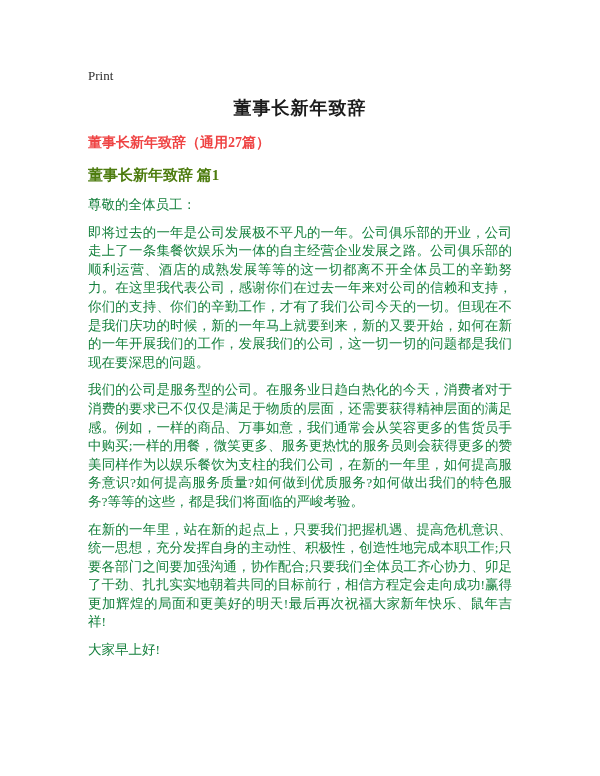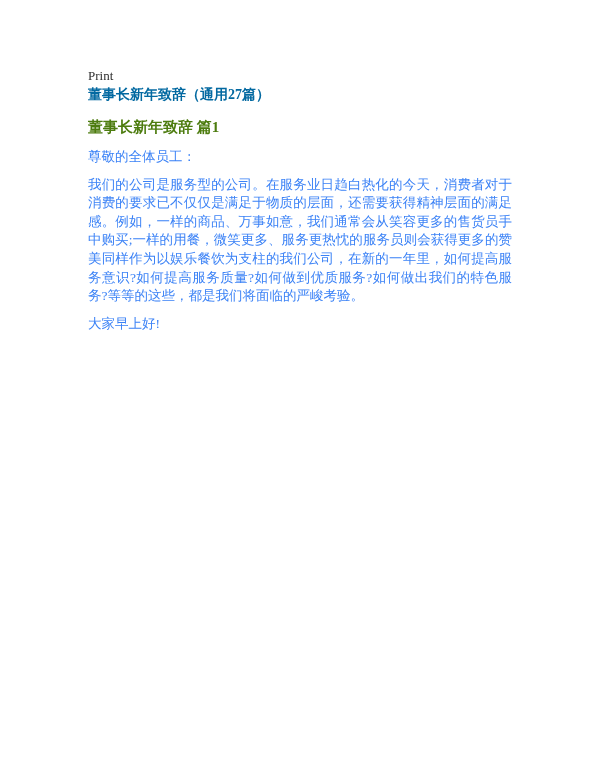--- a/index.html
+++ b/index.html
@@ -32,55 +32,58 @@
     font-size: 18px;
     font-weight: bold;
     text-align: center;
     color: #1c1c1c;
     margin: 10px 0 14px 0;
     letter-spacing: 1px;
   }
   .doc-subtitle {
     font-size: 14px;
     font-weight: bold;
-    color: #0369a1;
+    color: #ef4444;
     margin: 0 0 13px 0;
   }
   h2.sec-heading {
     font-size: 15px;
     font-weight: bold;
     color: #4d7c0f;
     margin: 14px 0 11px 0;
   }
   p.body-par {
     font-size: 13.5px;
     line-height: 18.6px;
     margin: 0 0 9px 0;
     text-align: justify;
-    color: #3b82f6;
+    color: #15803d;
   }
   p.salute {
     text-align: left;
   }
   section { display: block; }
 </style>
 </head>
 <body>
 
 <div class="page">
 
   <div class="print-link">Print</div>
 
+  <h1 class="doc-title">董事长新年致辞</h1>
 
   <div class="doc-subtitle">董事长新年致辞（通用27篇）</div>
 
   <section>
     <h2 class="sec-heading">董事长新年致辞 篇1</h2>
     <p class="body-par salute">尊敬的全体员工：</p>
+    <p class="body-par">即将过去的一年是公司发展极不平凡的一年。公司俱乐部的开业，公司走上了一条集餐饮娱乐为一体的自主经营企业发展之路。公司俱乐部的顺利运营、酒店的成熟发展等等的这一切都离不开全体员工的辛勤努力。在这里我代表公司，感谢你们在过去一年来对公司的信赖和支持，你们的支持、你们的辛勤工作，才有了我们公司今天的一切。但现在不是我们庆功的时候，新的一年马上就要到来，新的又要开始，如何在新的一年开展我们的工作，发展我们的公司，这一切一切的问题都是我们现在要深思的问题。</p>
     <p class="body-par">我们的公司是服务型的公司。在服务业日趋白热化的今天，消费者对于消费的要求已不仅仅是满足于物质的层面，还需要获得精神层面的满足感。例如，一样的商品、万事如意，我们通常会从笑容更多的售货员手中购买;一样的用餐，微笑更多、服务更热忱的服务员则会获得更多的赞美同样作为以娱乐餐饮为支柱的我们公司，在新的一年里，如何提高服务意识?如何提高服务质量?如何做到优质服务?如何做出我们的特色服务?等等的这些，都是我们将面临的严峻考验。</p>
+    <p class="body-par">在新的一年里，站在新的起点上，只要我们把握机遇、提高危机意识、统一思想，充分发挥自身的主动性、积极性，创造性地完成本职工作;只要各部门之间要加强沟通，协作配合;只要我们全体员工齐心协力、卯足了干劲、扎扎实实地朝着共同的目标前行，相信方程定会走向成功!赢得更加辉煌的局面和更美好的明天!最后再次祝福大家新年快乐、鼠年吉祥!</p>
   </section>
 
   <section>
     <p class="body-par salute">大家早上好!</p>
 
   </section>
 
 </div>
 
 </body></html>

